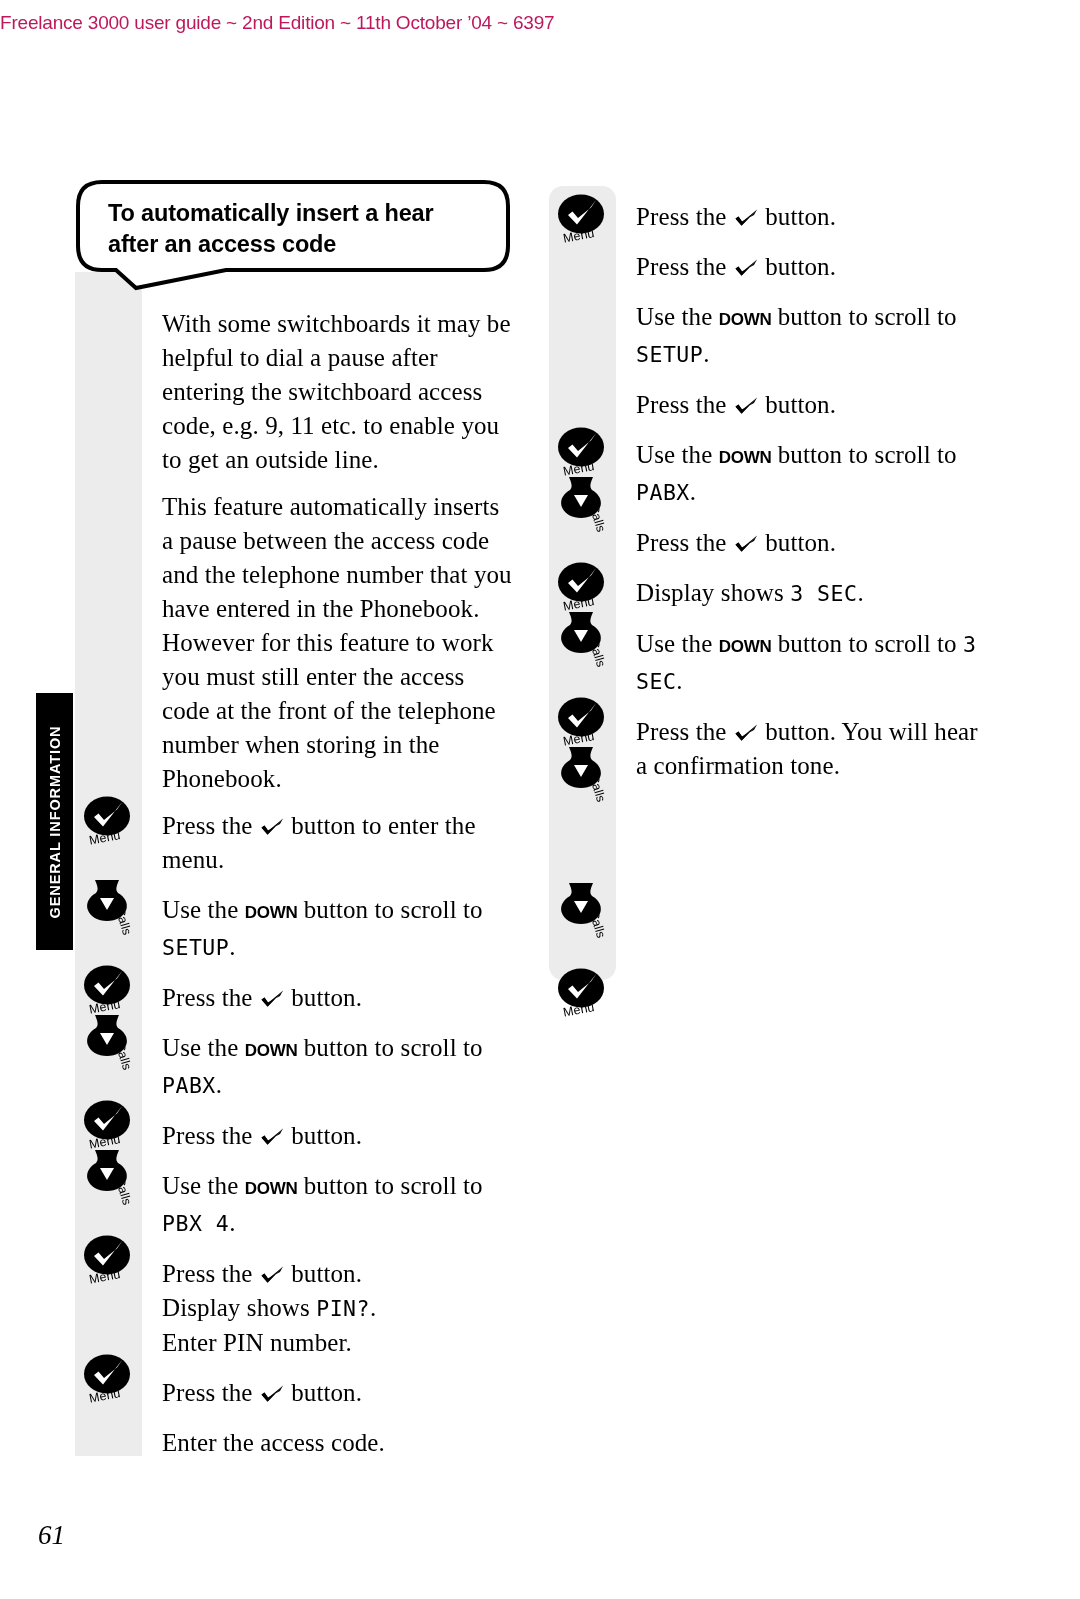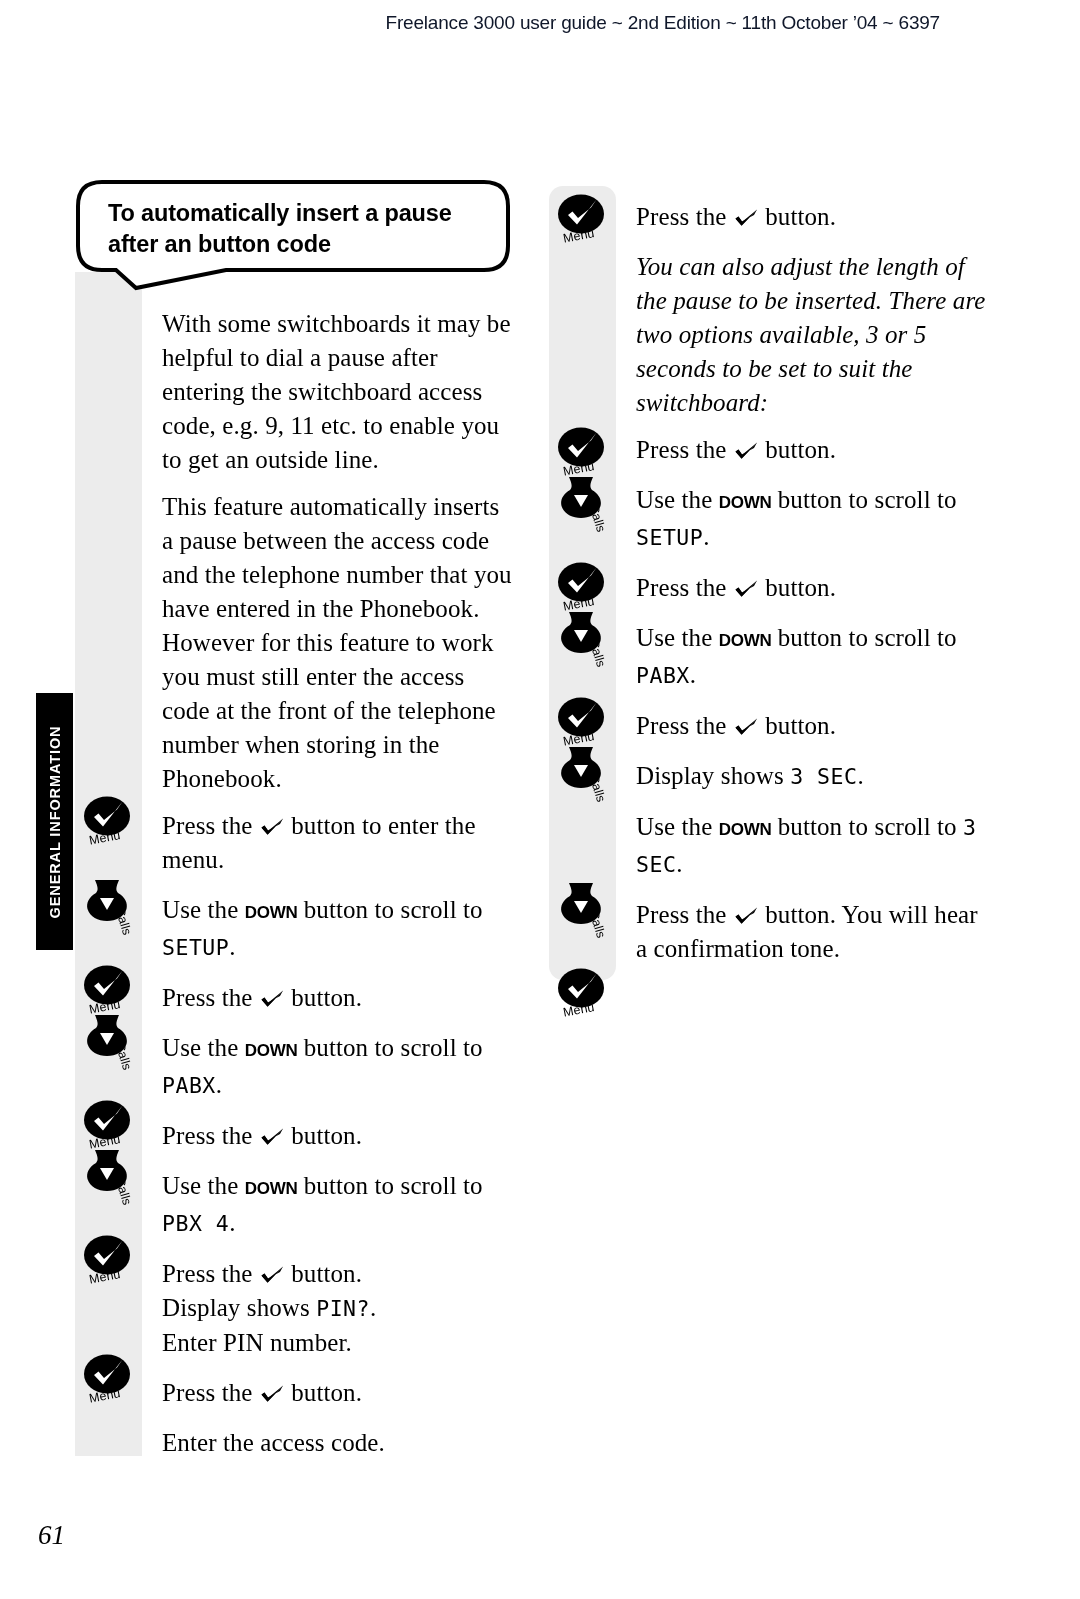--- a/index.html
+++ b/index.html
@@ -15,25 +15,25 @@
     color: #000000;
     overflow: hidden;
   }
 
   
   .page-header {
     position: absolute;
     top: 12px;
     left: 0;
     width: 940px;
-    text-align: right;
+    text-align: left;
     font-family: "Liberation Sans", "DejaVu Sans", sans-serif;
     font-size: 19px;
     letter-spacing: -0.2px;
-    color: #0f172a;
+    color: #be185d;
   }
 
   
   .section-tab {
     position: absolute;
     left: 36px;
     top: 693px;
     width: 37px;
     height: 257px;
     background: #000000;
@@ -189,21 +189,21 @@
              L 432 66
              Q 432 90 408 90
              L 150 90
              L 60 108
              L 40 90
              L 26 90
              Q 2 90 2 66
              L 2 26
              Q 2 2 26 2 Z" fill="#ffffff" stroke="#000000" stroke-width="4" stroke-linejoin="miter"></path>
   </svg>
-  <div class="callout-text">To automatically insert a pause after an button code</div>
+  <div class="callout-text">To automatically insert a hear after an access code</div>
 </div>
 
 <div class="col col-left">
   <p class="para">With some switchboards it may be helpful to dial a pause after entering the switchboard access code, e.g. 9, 11 etc. to enable you to get an outside line.</p>
   <p class="para">This feature automatically inserts a pause between the access code and the telephone number that you have entered in the Phonebook. However for this feature to work you must still enter the access code at the front of the telephone number when storing in the Phonebook.</p>
   <div id="left-steps">
       <div>
         <p class="step">Press the <svg class="tick-glyph" viewBox="0 0 24 17">
             <path d="M1.5 9.5 L7.5 16.5 L23 0.5 L20 6 L8 12.5 L4.5 7.5 Z" fill="#000"></path>
             <path d="M1.5 9.8 L7.6 16.8 L23.2 0.6 L8.2 12.8 L4.4 7.4 Z" fill="#000"></path>
@@ -250,23 +250,20 @@
 
 <div class="col col-right">
   <div id="right-steps">
       <div>
         <p class="step">Press the <svg class="tick-glyph" viewBox="0 0 24 17">
             <path d="M1.5 9.5 L7.5 16.5 L23 0.5 L20 6 L8 12.5 L4.5 7.5 Z" fill="#000"></path>
             <path d="M1.5 9.8 L7.6 16.8 L23.2 0.6 L8.2 12.8 L4.4 7.4 Z" fill="#000"></path>
           </svg> button.</p>
       </div>
       <div>
-        <p class="para italic">You can also adjust the length of the pause to be inserted. There are two options available, 3 or 5 seconds to be set to suit the switchboard:</p>
-      </div>
-      <div>
         <p class="step">Press the <svg class="tick-glyph" viewBox="0 0 24 17">
             <path d="M1.5 9.5 L7.5 16.5 L23 0.5 L20 6 L8 12.5 L4.5 7.5 Z" fill="#000"></path>
             <path d="M1.5 9.8 L7.6 16.8 L23.2 0.6 L8.2 12.8 L4.4 7.4 Z" fill="#000"></path>
           </svg> button.</p>
       </div>
       <div>
         <p class="step">Use the <b class="down">DOWN</b> button to scroll to <span class="lcd">SETUP</span>.</p>
       </div>
       <div>
         <p class="step">Press the <svg class="tick-glyph" viewBox="0 0 24 17">

